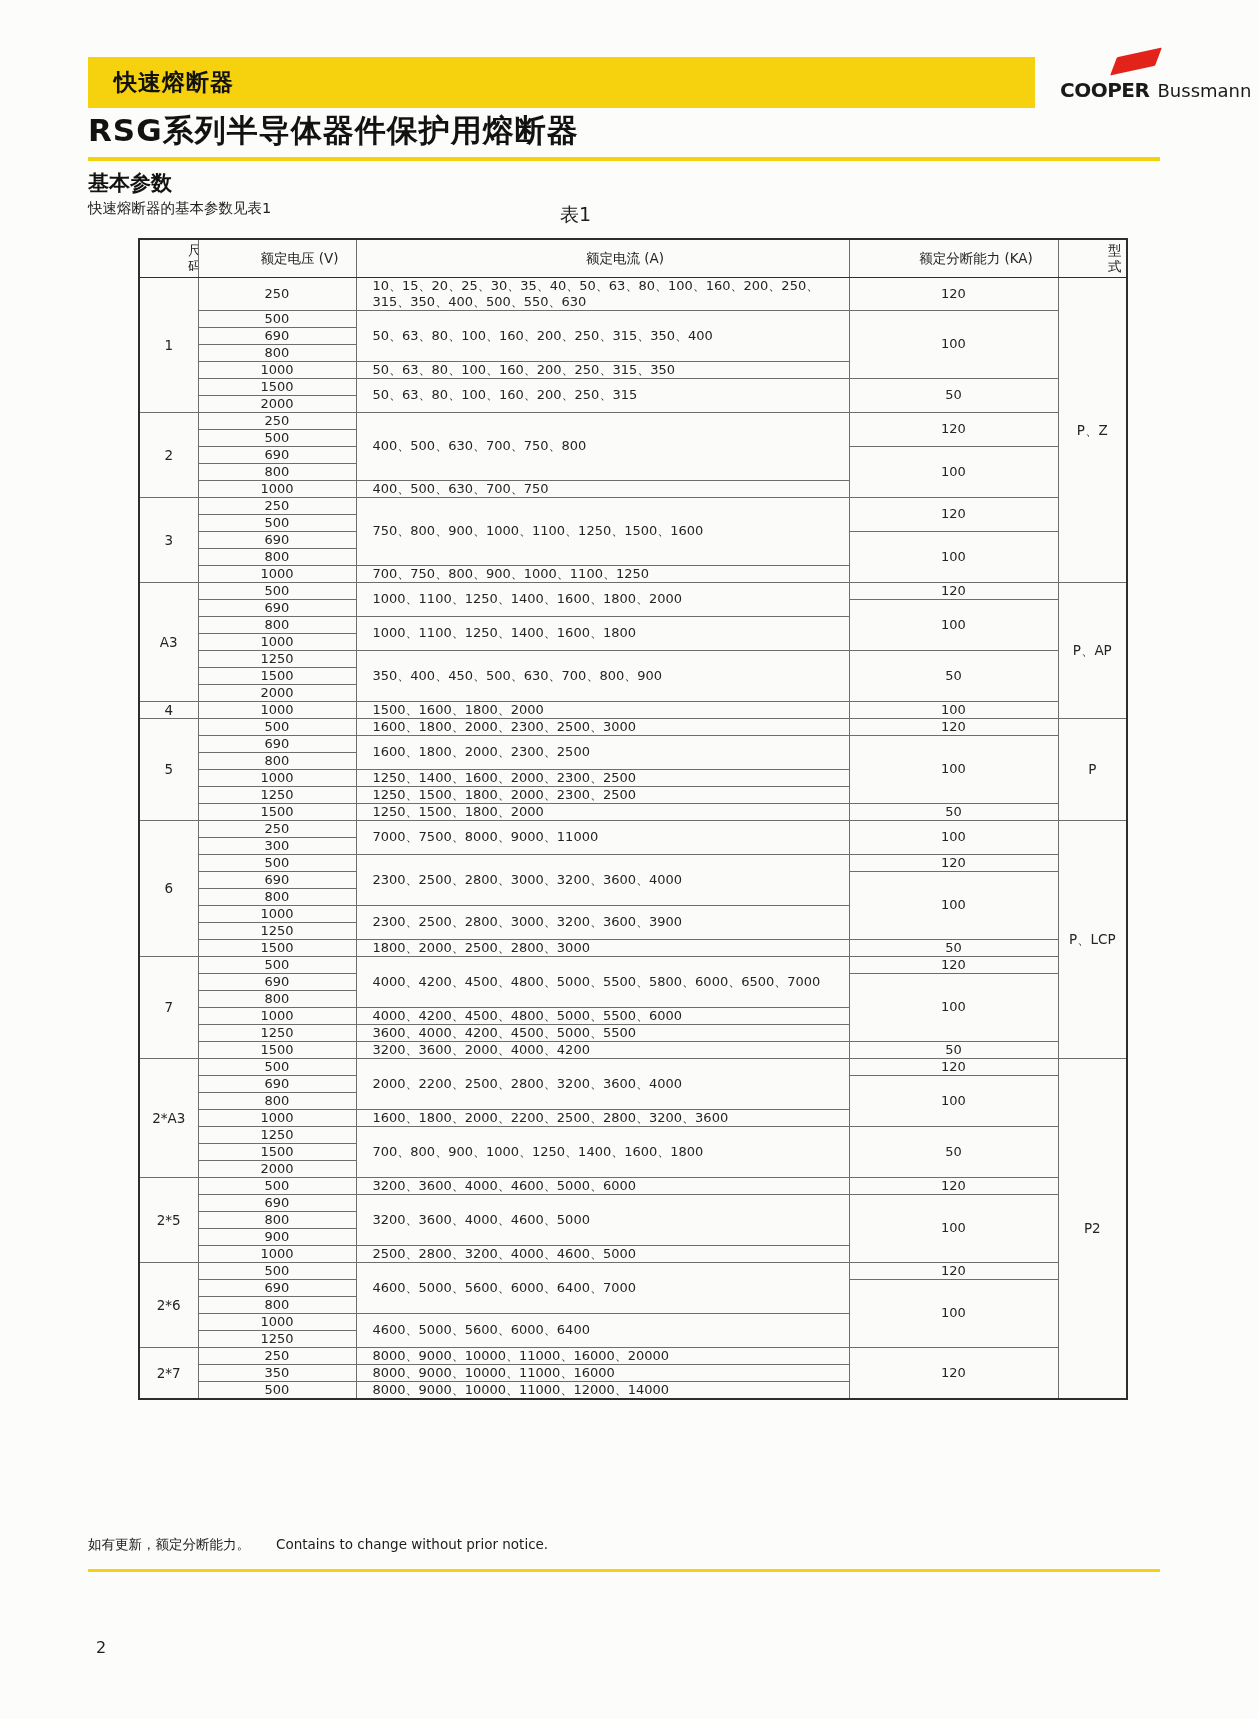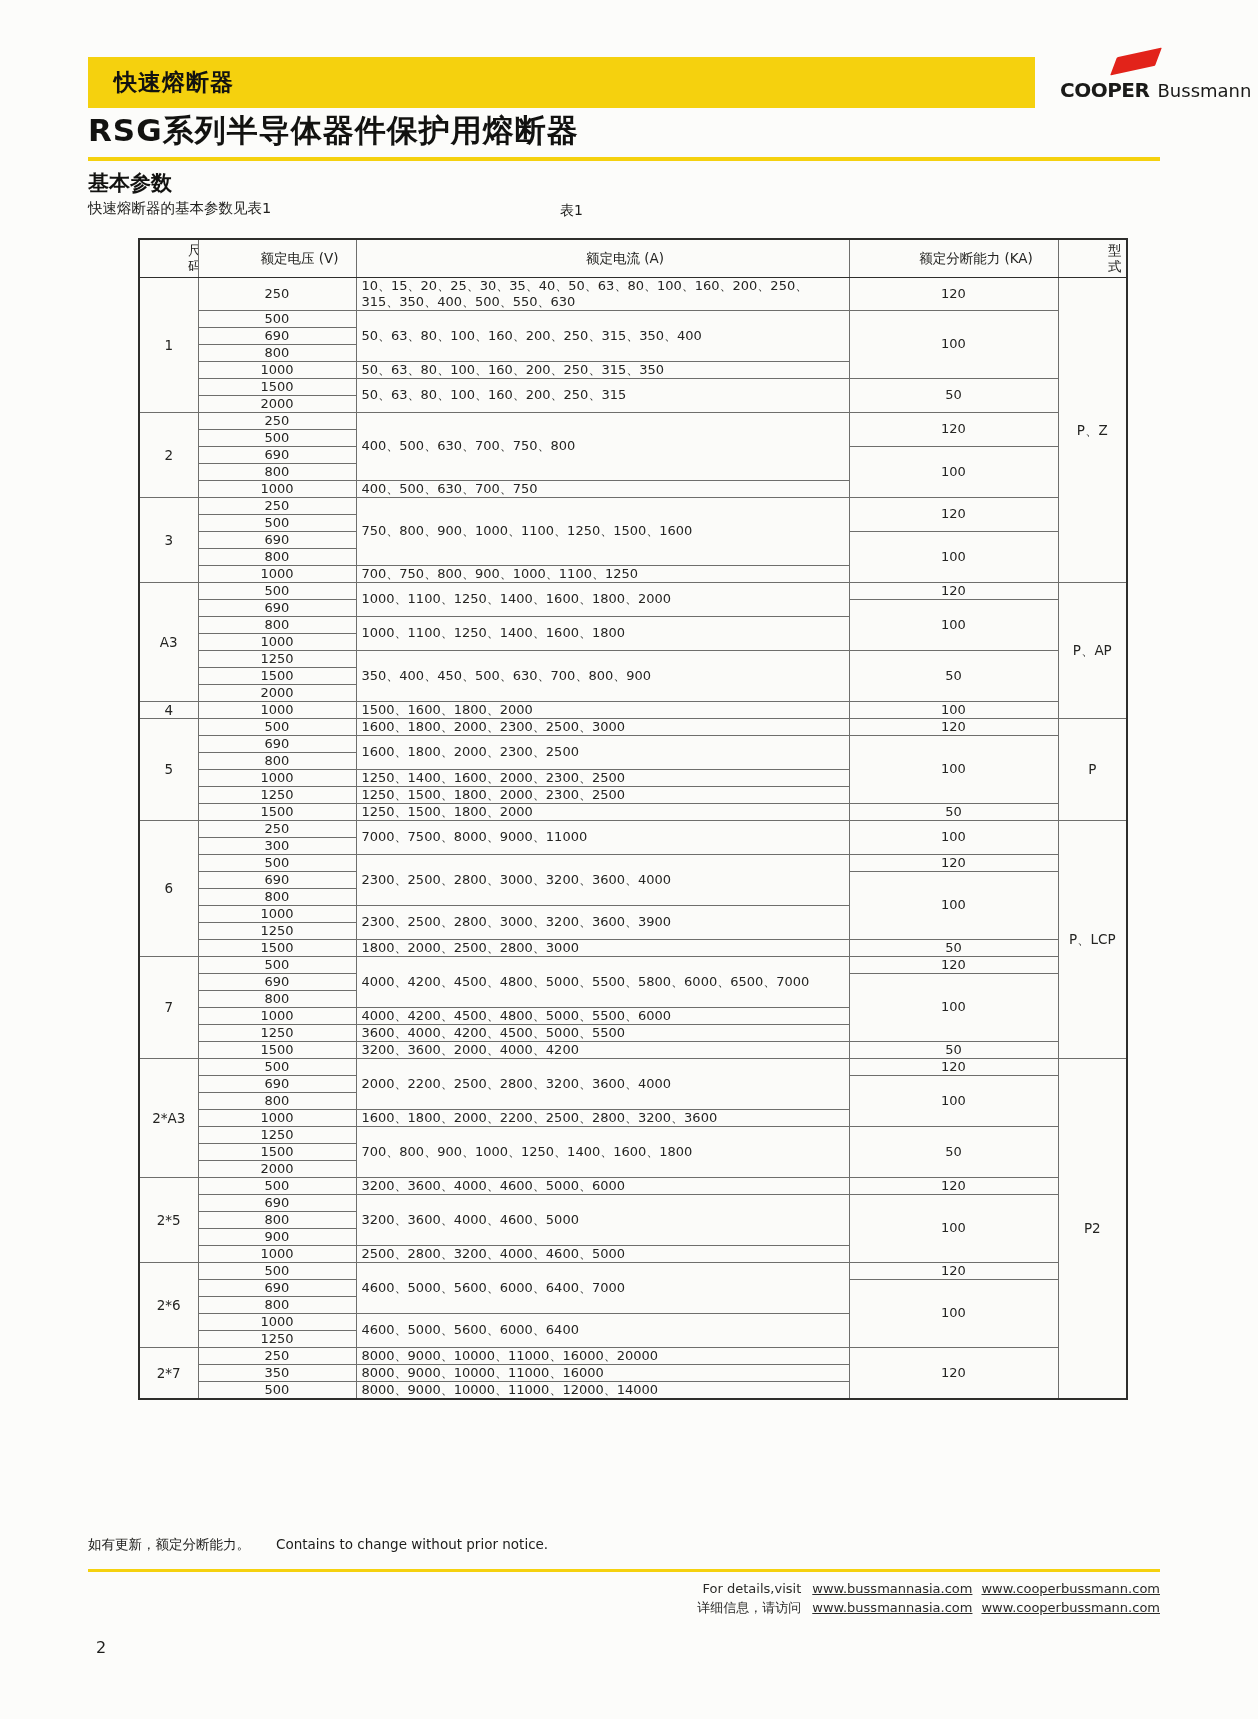--- a/index.html
+++ b/index.html
@@ -21,29 +21,29 @@
              transform:skewX(-32deg) rotate(-14deg);border-radius:1px;}
   .logo-line{position:absolute;left:0;top:28px;white-space:nowrap;}
   .logo-line .cooper{font-size:20px;font-weight:bold;letter-spacing:-0.5px;color:#1a1a18;}
   .logo-line .bussmann{font-size:18px;font-weight:normal;color:#1a1a18;margin-left:3px;}
 
   h1.title{position:absolute;left:88px;top:110px;font-size:31px;font-weight:bold;
            letter-spacing:1px;color:#121210;}
   .rule{position:absolute;left:88px;top:157px;width:1072px;height:4px;background:var(--accent_yellow);}
   h2.section{position:absolute;left:88px;top:169px;font-size:21px;font-weight:bold;color:#121210;}
   .intro-row{position:absolute;left:88px;top:199px;width:1072px;font-size:14.5px;color:#1d1d1b;}
-  .intro-row .caption{position:absolute;left:472px;top:3px;font-size:14px;}
+  .intro-row .caption{position:absolute;left:472px;top:3px;font-size:19px;}
 
   
   table.spec{position:absolute;left:138px;top:238px;width:988px;border-collapse:collapse;
              table-layout:fixed;font-size:13px;color:#242422;background:#fbfbf9;}
   table.spec td,table.spec th{border:1px solid #6e6e6c;height:17px;line-height:16px;
              padding:0 3px;text-align:center;vertical-align:middle;font-weight:normal;overflow:hidden;}
   table.spec th{height:38px;font-size:13.5px;padding-left:48px;}
-  table.spec td.cur{text-align:left;padding-left:5px;}
+  table.spec td.cur{text-align:left;padding-left:16px;}
   table.spec{border:2px solid #2e2e2c;}
   table.spec thead th{border-bottom:1.6px solid #2e2e2c;}
   table.spec tr.sec td{border-top:1.8px solid #2e2e2c;}
   table.spec td.size,table.spec td.type{font-size:13.5px;}
 
   
   .notice{position:absolute;left:88px;top:1536px;font-size:13.5px;color:#1d1d1b;}
   .notice .cn{margin-right:26px;}
   .rule2{position:absolute;left:88px;top:1569px;width:1072px;height:3px;background:var(--accent_yellow);}
   .footer-links{position:absolute;right:98px;top:1579px;text-align:right;font-size:13px;
@@ -376,23 +376,15 @@
         </tr>
       </tbody>
   </table>
 
   <div class="notice">
     <span class="cn">如有更新，额定分断能力。</span><span class="en">Contains to change without prior notice.</span>
   </div>
 
   <div class="rule2"></div>
 
-  <div class="footer-links">
-    <div>
-      <span class="prefix">For details,visit</span><a>www.bussmannasia.com</a><a>www.cooperbussmann.com</a>
-    </div>
-    <div>
-      <span class="prefix">详细信息，请访问</span><a>www.bussmannasia.com</a><a>www.cooperbussmann.com</a>
-    </div>
-  </div>
 
   <div class="page-num">2</div>
 </div>
 
 </body></html>

